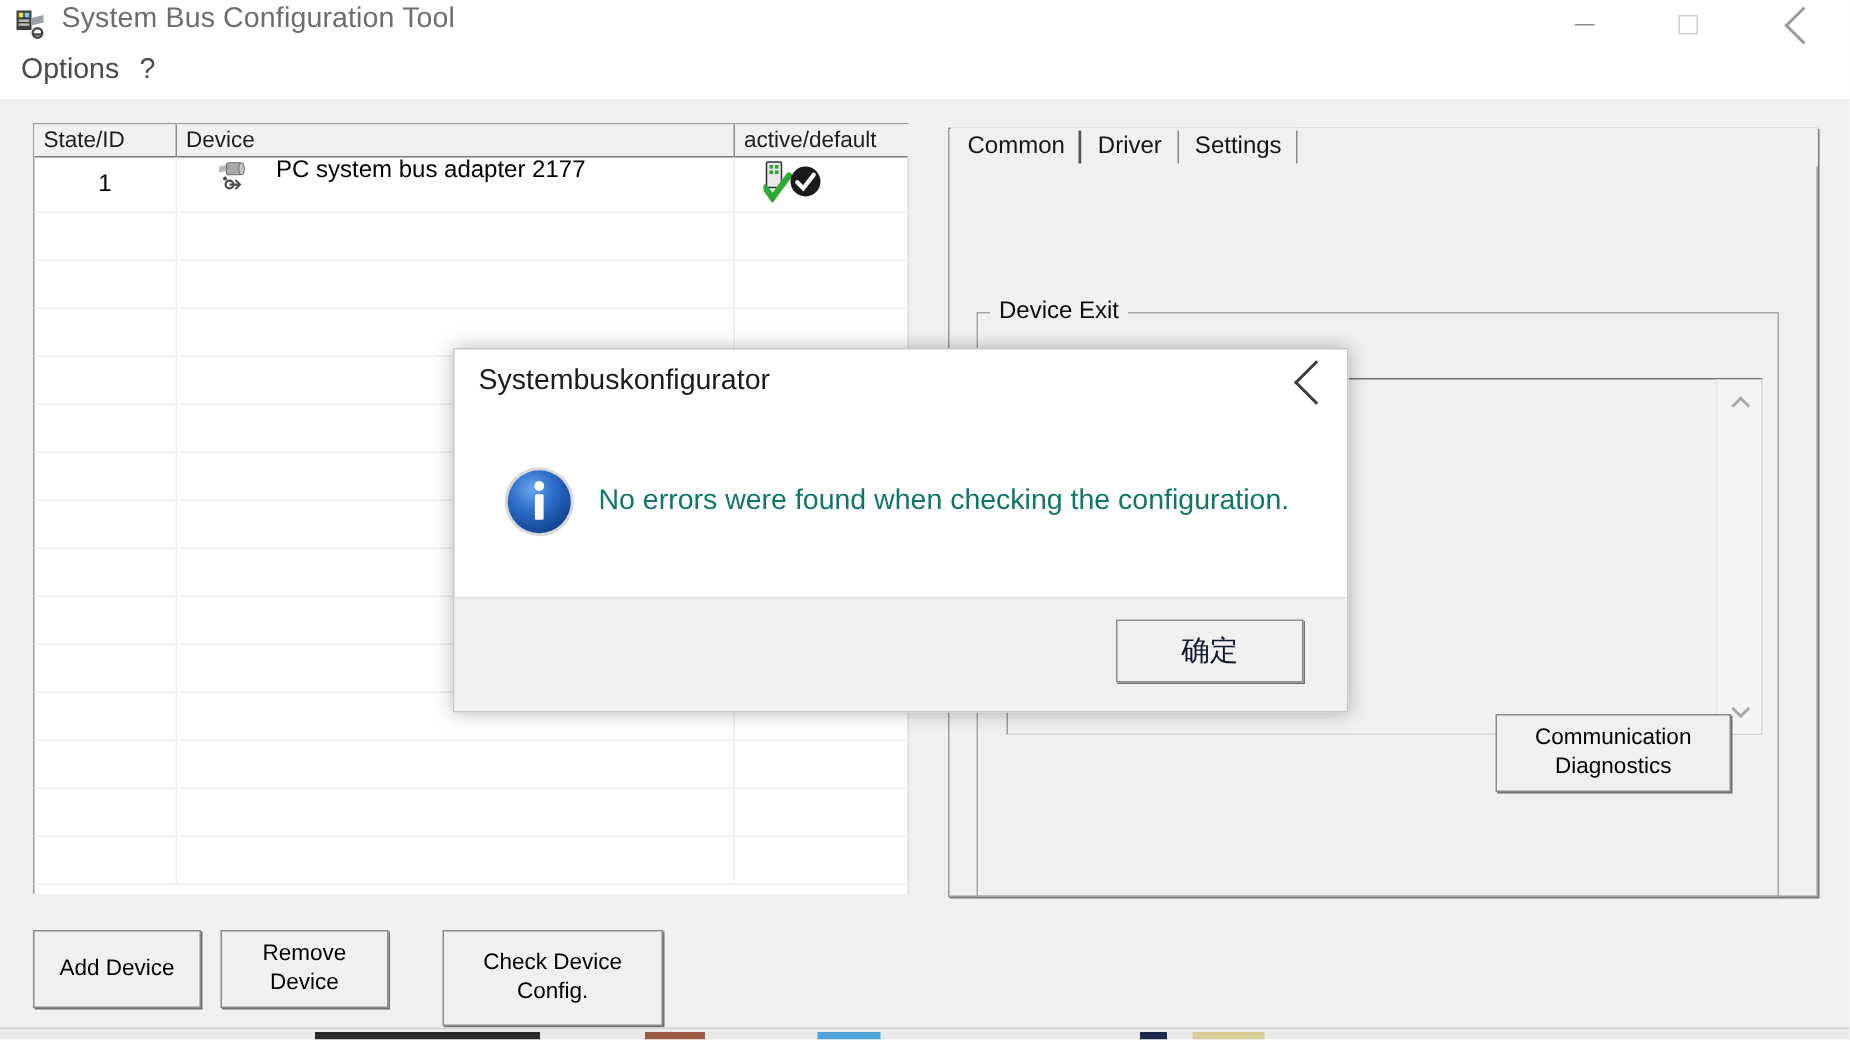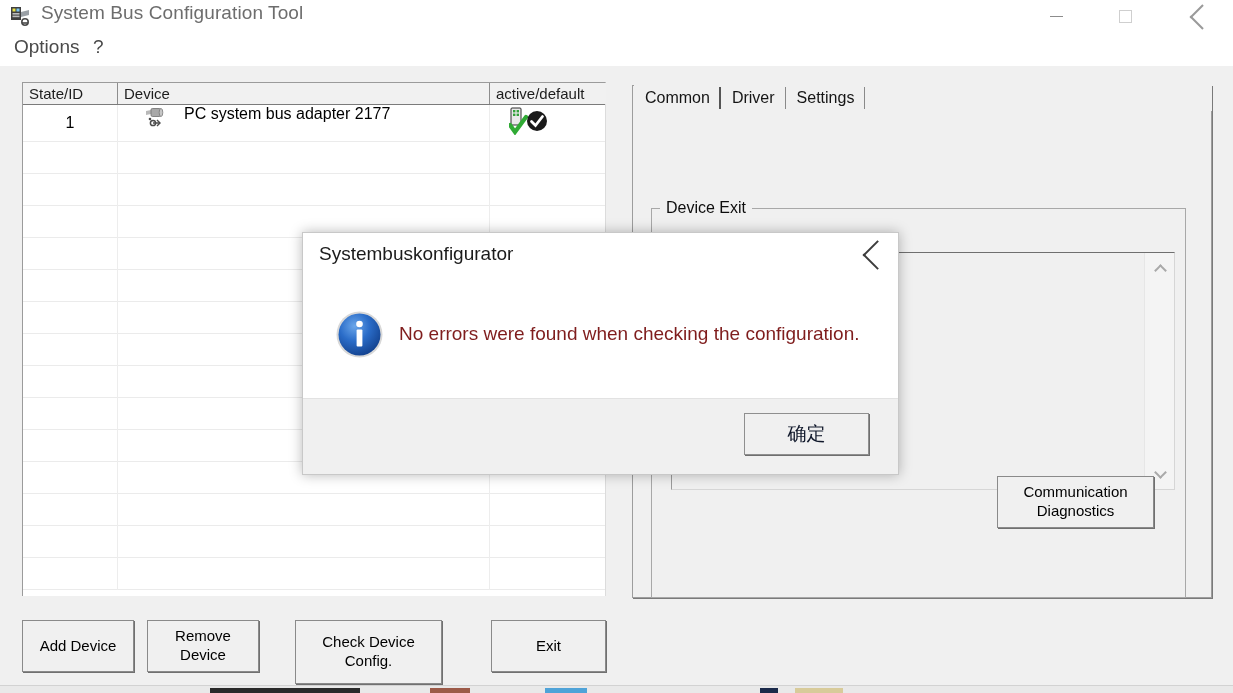--- a/index.html
+++ b/index.html
@@ -275,21 +275,21 @@
     width: 21px; height: 1.6px; background: #3c3c3c;
   }
   .dlg-close-glyph:before { transform: rotate(45deg); transform-origin: 1px 1px; }
   .dlg-close-glyph:after  { transform: rotate(-45deg); transform-origin: 1px 1px; }
   .info-icon {
     position: absolute; left: 335px; top: 310px;
     width: 49px; height: 49px;
   }
   .dlg-msg {
     position: absolute; left: 399px; top: 323px;
-    font-size: 19px; color: #7f1d1d;
+    font-size: 19px; color: #0f766e;
     white-space: nowrap;
   }
   .dlg-footer {
     position: absolute; left: 0; bottom: 0;
     width: 595px; height: 76px;
     background: #f0f0f0;
     border-top: 1px solid #e2e2e2;
   }
   .dlg-ok {
     position: absolute; left: 744px; top: 413px;
@@ -454,21 +454,20 @@
           <span class="cell-sep2"></span>
         </div>
     </div>
   </div>
 
   <div class="btn btn-add">Add Device</div>
   <div class="btn btn-remove" style="white-space:pre-line;">Remove
 Device</div>
   <div class="btn btn-check" style="white-space:pre-line;">Check Device
 Config.</div>
-  <div class="btn btn-exit">Exit</div>
 
   <div class="tabpanel"></div>
   <div class="tabstrip">
     <div class="tab active">Common</div>
     <div class="tab">Driver</div>
     <div class="tab">Settings</div>
   </div>
 
   <div class="groupbox"></div>
   <div class="groupbox-title">Device Exit</div>

